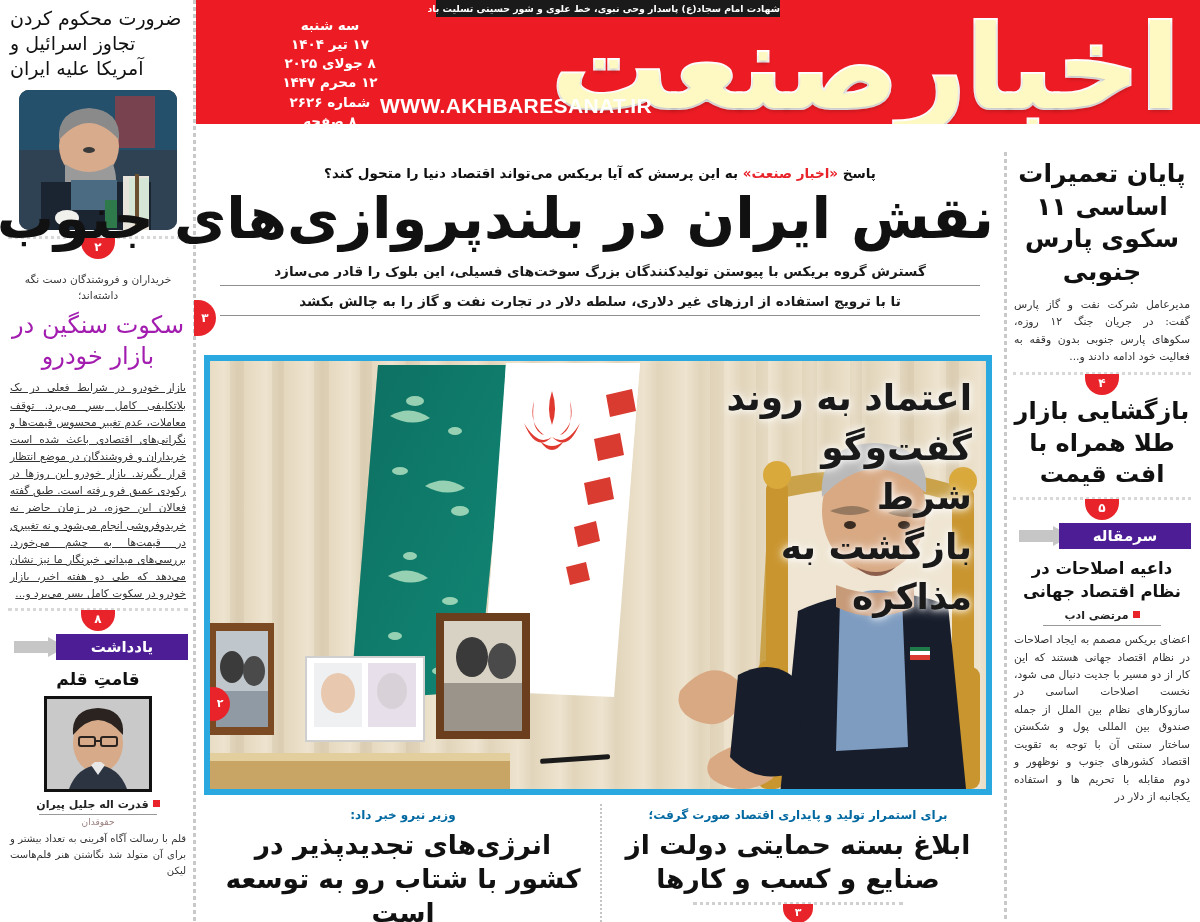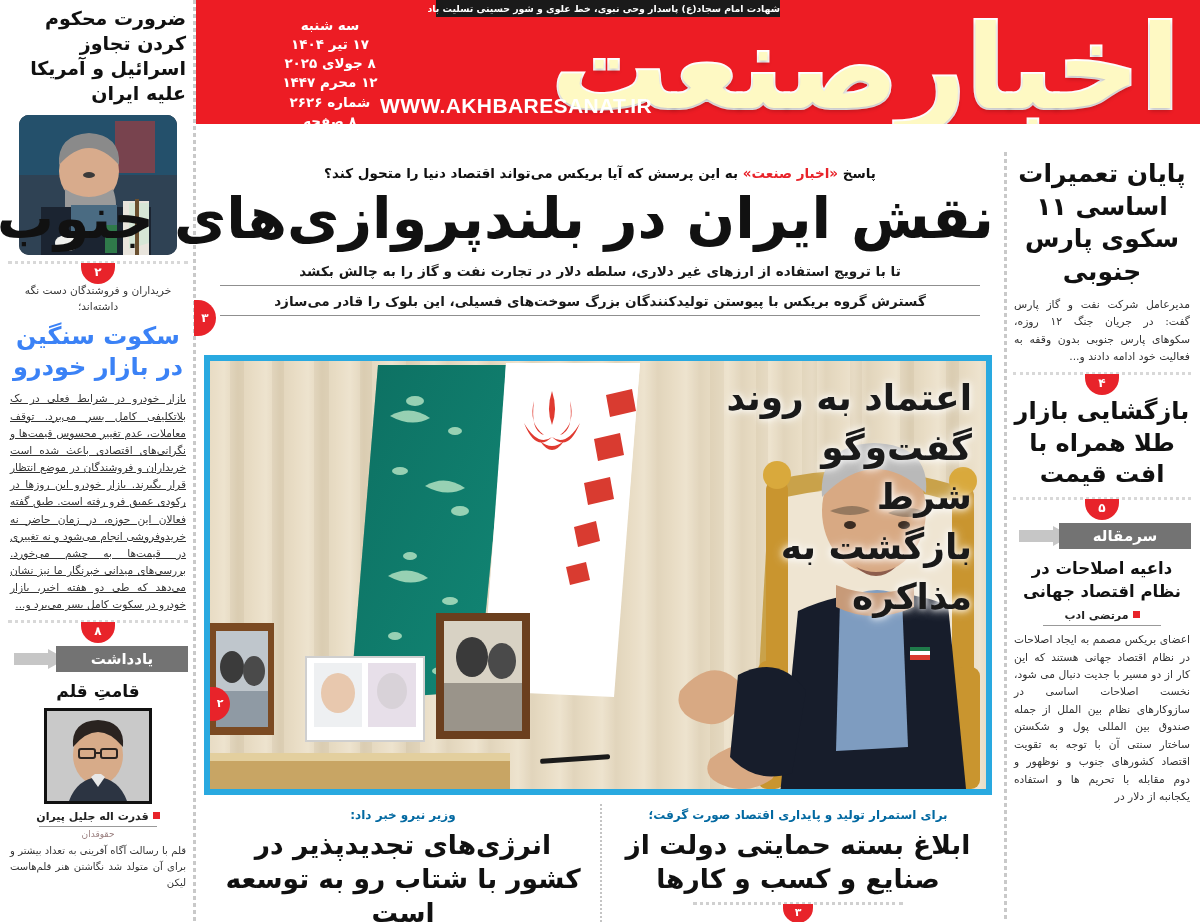--- a/index.html
+++ b/index.html
@@ -50,56 +50,56 @@
     font-size: 13.5px; font-weight: bold; line-height: 1.42;
   }
   .dateblock div { white-space: nowrap; }
 
   
   .left-col {
     position: absolute; left: 0; top: 0; width: 196px; height: 922px;
     background: #fff; padding: 4px 8px 0 8px;
   }
   .ls-head {
-    text-align: right; font-size: 19px; font-weight: bold; color: #111;
+    text-align: left; font-size: 19px; font-weight: normal; color: #111;
     line-height: 1.32; letter-spacing: -0.3px; padding: 2px 2px 4px 2px;
   }
   .ls-photo {
     width: 158px; height: 140px; margin: 5px auto 0 auto;
     border-radius: 10px; overflow: hidden; position: relative;
     background: #2b3a4a;
   }
   .dotted-sep {
     position: relative; height: 20px; margin: 6px 0 2px 0;
     border-top: 3px dotted #d8d8d8;
   }
   .pagebadge {
     position: absolute; left: 50%; top: -1px; transform: translateX(-50%);
     width: 34px; height: 21px; background: #e8232a; color: #fff;
     font-size: 12px; font-weight: bold; text-align: center; line-height: 19px;
     border-radius: 0 0 17px 17px;
   }
   .ls-kicker {
     text-align: center; font-size: 10.6px; color: #3a3a3a; line-height: 1.5;
-    margin-top: 2px;
+    margin-top: 16px;
   }
   .ls-title2 {
-    text-align: center; font-size: 24px; font-weight: bold; color: #3b82f6;
+    text-align: center; font-size: 24px; font-weight: normal; color: #a21caf;
     line-height: 1.3; margin-top: 6px; letter-spacing: -0.4px;
   }
   .ls-body {
     text-align: justify; font-size: 10.6px; color: #333; line-height: 1.62;
     margin-top: 7px; padding: 0 2px; text-decoration: underline;
   }
   .section-bar {
     position: relative; height: 26px; margin-top: 6px;
   }
   .section-bar .bar {
     position: absolute; right: 0; top: 0; width: 132px; height: 26px;
-    background: #737373; color: #fff; font-size: 15px; font-weight: bold;
+    background: #4c1d95; color: #fff; font-size: 15px; font-weight: bold;
     text-align: center; line-height: 26px; letter-spacing: 0.5px;
   }
   .section-bar .arrow {
     position: absolute; left: 6px; top: 3px; width: 52px; height: 20px;
     color: #b9b9b9;
   }
   .note-title {
     text-align: center; font-size: 17px; font-weight: bold; color: #111;
     margin-top: 9px;
   }
@@ -337,22 +337,22 @@
 
   <div class="main">
 
     <div class="lead-kicker">
       <span>پاسخ </span><span class="hl">«اخبار صنعت»</span><span> به این پرسش که آیا بریکس می‌تواند اقتصاد دنیا را متحول کند؟</span>
     </div>
 
     <div class="lead-head">نقش ایران در بلندپروازی‌های جنوب جهانی</div>
 
     <div class="lead-sub">
+      <div>گسترش گروه بریکس با پیوستن تولیدکنندگان بزرگ سوخت‌های فسیلی، این بلوک را قادر می‌سازد</div>
       <div>تا با ترویج استفاده از ارزهای غیر دلاری، سلطه دلار در تجارت نفت و گاز را به چالش بکشد</div>
-      <div>گسترش گروه بریکس با پیوستن تولیدکنندگان بزرگ سوخت‌های فسیلی، این بلوک را قادر می‌سازد</div>
     </div>
 
     <div class="badge-left">۳</div>
 
     <div class="photo-block">
       <div class="photo-inner">
         <div class="curtain"></div>
         <svg width="776" height="428" viewBox="0 0 776 428" preserveAspectRatio="none" style="position:absolute;inset:0;">
 
           <g opacity="0.45">

